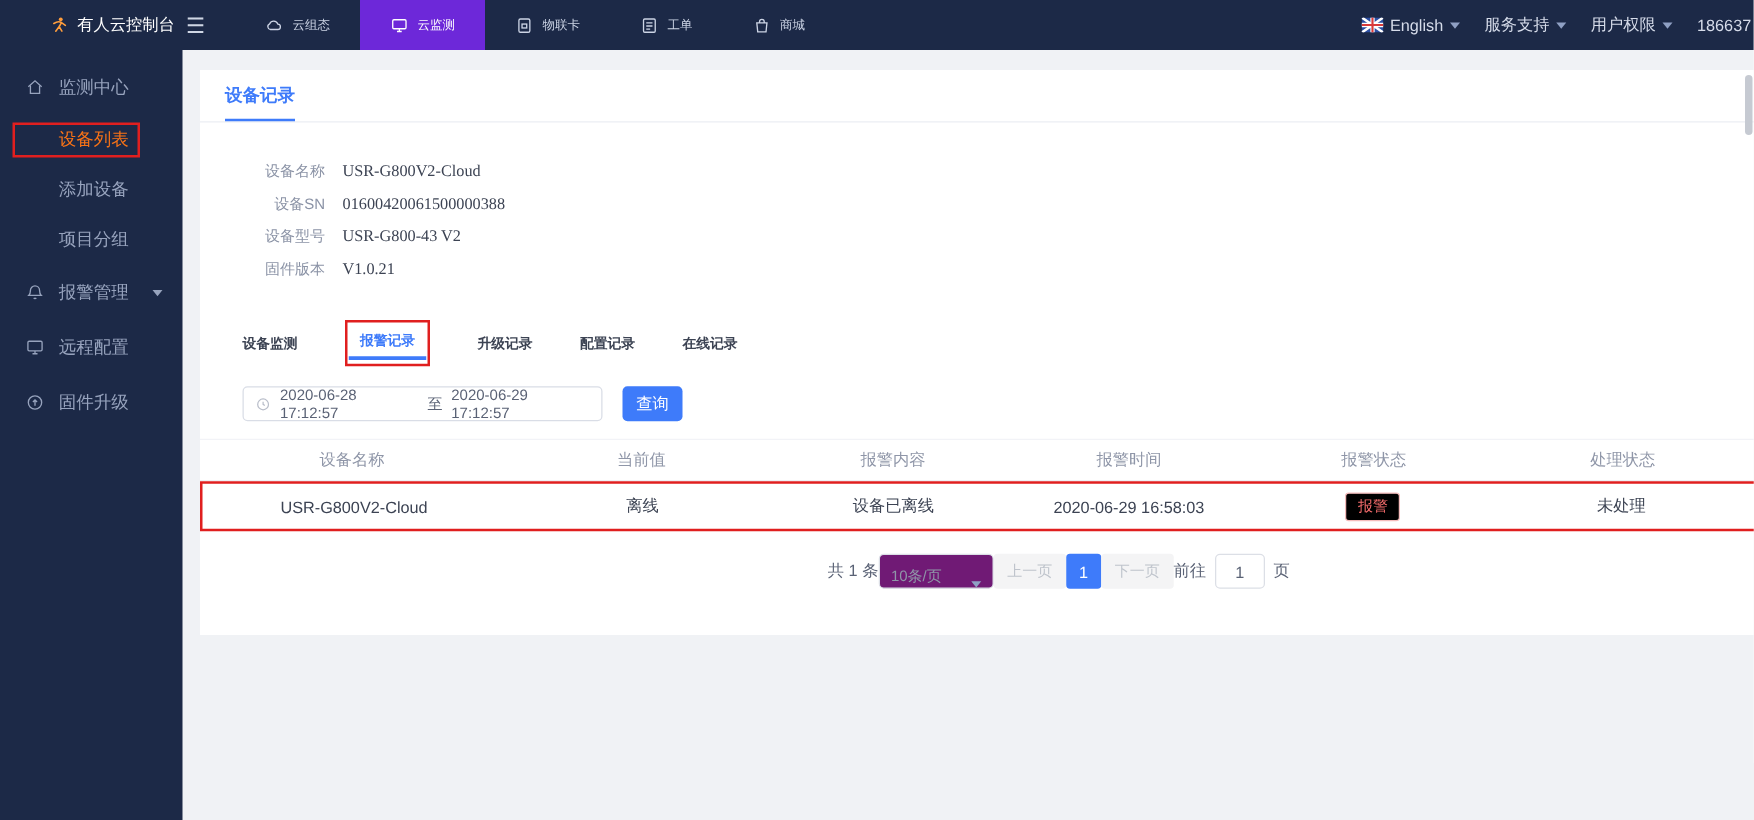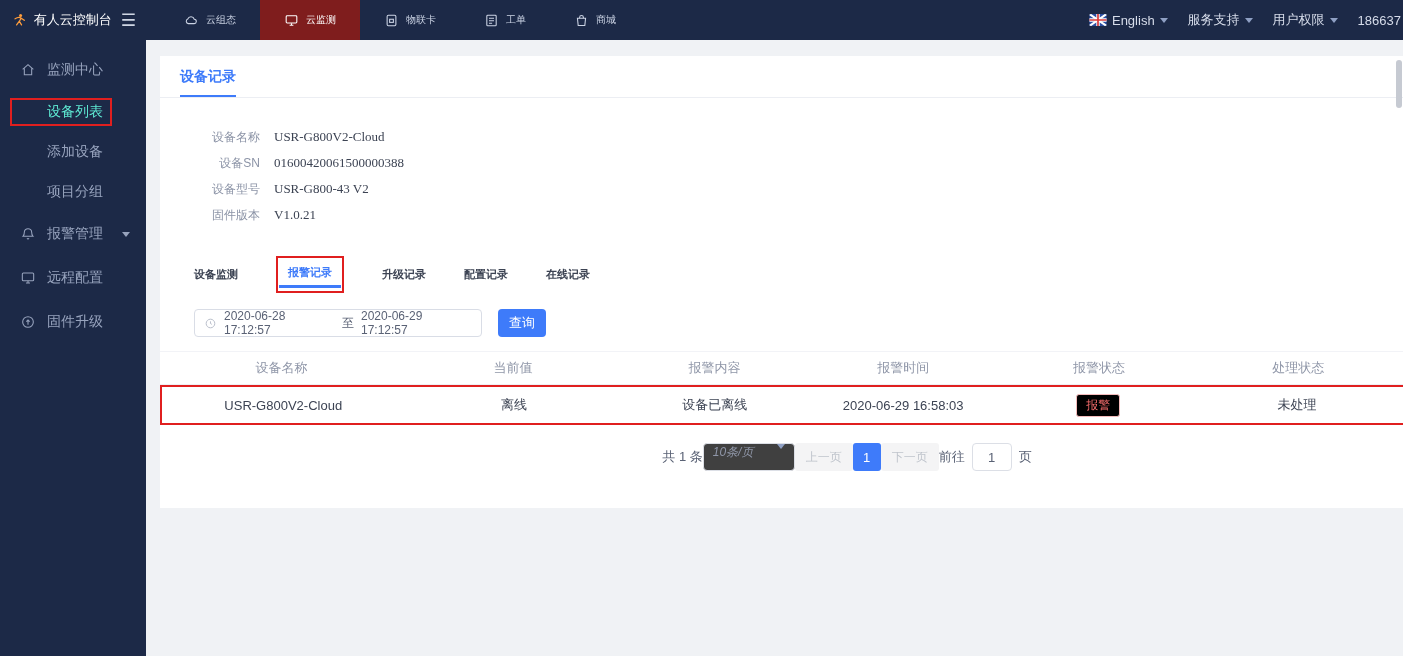--- a/index.html
+++ b/index.html
@@ -2,43 +2,43 @@
 <html><head>
 <meta charset="utf-8">
 <style>
   * { margin:0; padding:0; box-sizing:border-box; }
   html,body { width:1403px; height:656px; }
   body { font-family:"Liberation Sans","DejaVu Sans",sans-serif; background:#f0f2f5; position:relative; overflow:hidden; color:#303133; }
   svg { display:block; }
 
   
   .topbar { position:absolute; top:0; left:0; width:1403px; height:40px; background:#1c2947; display:flex; align-items:stretch; z-index:5; }
-  .brand { display:flex; align-items:center; gap:7px; padding:0 10px 0 12px; width:146px; flex:0 0 146px; }
+  .brand { display:flex; align-items:center; gap:7px; padding:0 10px 0 12px; width:146px; flex:0 0 146px;margin-left:28px; }
   .logo-glyph { width:20px; height:20px; }
   .brand-text { color:#fff; font-size:13px; white-space:nowrap; }
   .hamburger { color:#cfd6e4; font-size:17px; line-height:1; margin-left:2px; cursor:pointer; }
   .top-nav { display:flex; align-items:stretch; margin-left:14px; }
   .top-nav-item { display:flex; align-items:center; gap:7px; padding:0 24px; color:#ccd4e5; font-size:10px; cursor:pointer; }
-  .top-nav-item.active { background:#7f1d1d; color:#fff; }
+  .top-nav-item.active { background:#6d28d9; color:#fff; }
   .top-nav-item svg { width:15px; height:15px; stroke:currentColor; fill:none; stroke-width:1.7; }
   .top-right { margin-left:auto; display:flex; align-items:center; gap:20px; padding-right:2px; color:#d6dcea; font-size:13px; white-space:nowrap; }
   .tr-item { display:flex; align-items:center; gap:5px; cursor:pointer; }
   .caret-down { width:0; height:0; border-left:4px solid transparent; border-right:4px solid transparent; border-top:5px solid #8fa0c4; display:inline-block; }
   .flag { width:18px; height:12px; border-radius:2px; overflow:hidden; }
 
   
   .sidebar { position:absolute; top:40px; left:0; width:146px; height:616px; background:#1c2947; color:#97a3bd; font-size:14px; padding-top:8px; }
   .side-item { height:44px; display:flex; align-items:center; padding-left:20px; gap:11px; position:relative; cursor:pointer; }
   .side-item svg { width:16px; height:16px; flex:0 0 16px; stroke:currentColor; fill:none; stroke-width:1.6; }
   .side-item.white { color:#eef1f7; }
   .side-item .arrow { position:absolute; right:16px; }
   .arrow-up { width:0;height:0;border-left:4px solid transparent;border-right:4px solid transparent;border-bottom:5px solid #97a3bd; }
   .arrow-dn { width:0;height:0;border-left:4px solid transparent;border-right:4px solid transparent;border-top:5px solid #97a3bd; }
   .side-sub { height:40px; display:flex; align-items:center; padding-left:47px; cursor:pointer; position:relative; }
-  .side-sub.active { color:#5eead4; }
+  .side-sub.active { color:#f97316; }
   .ann-sidebar { position:absolute; left:10px; top:6px; width:102px; height:28px; border:2px solid #e01f1f; pointer-events:none; }
 
   
   .card { position:absolute; left:160px; top:56px; width:1374px; height:452px; background:#ffffff; }
   .card-header { height:42px; border-bottom:1px solid #eceef3; display:flex; align-items:flex-end; padding-left:20px; }
   .card-tab { color:#3e7bfa; font-size:14px; font-weight:bold; padding-bottom:11px; position:relative; cursor:pointer; }
   .card-tab::after { content:""; position:absolute; left:0; right:0; bottom:0; height:2px; background:#3e7bfa; }
 
   .info { margin-top:26px; padding-left:36px; }
   .info-row { display:flex; height:26px; align-items:center; font-size:12px; }
@@ -57,21 +57,21 @@
   .search-btn { width:48px; height:28px; background:#3e7bfa; color:#fff; border:none; border-radius:4px; font-size:13px; cursor:pointer; }
 
   .grid7 { display:grid; grid-template-columns:17.7% 16% 13.3% 14.2% 14.3% 14.7% 9.8%; align-items:center; text-align:center; }
   .table { margin-top:14px; width:100%; }
   .thead { height:34px; font-size:13px; color:#8f96a8; border-top:1px solid #f2f3f7; border-bottom:1px solid #eef0f4; }
   .trow { height:40px; font-size:13px; color:#3c4353; border:2px solid #e01f1f; background:#fff; }
   .badge-alarm { display:inline-block; justify-self:center; padding:2px 9px; font-size:12px; color:#f56c6c; background:#000000; border:1px solid #f5bcbc; border-radius:3px; }
   .action-link { display:inline-block; justify-self:center; color:#3e7bfa; font-size:13px; text-decoration:underline; border:1px solid #9bbcfd; border-radius:3px; padding:3px 10px; cursor:pointer; background:#fff; }
 
   .pagination { margin-top:18px; display:flex; align-items:center; justify-content:center; font-size:13px; color:#5a6275; }
-  .pg-select { width:92px; height:28px; border:1px solid #dcdfe6; border-radius:4px; display:flex; align-items:flex-start; justify-content:space-between; padding:0 9px; color:#8f96a8; font-size:12px; background:#404040; cursor:pointer;font-style:italic; }
+  .pg-select { width:92px; height:28px; border:1px solid #dcdfe6; border-radius:4px; display:flex; align-items:flex-end; justify-content:space-between; padding:0 9px; color:#8f96a8; font-size:12px; background:#701a75; cursor:pointer; }
   .pg-btn { min-width:58px; height:28px; background:#f4f4f5; color:#bfc4cc; border:none; border-radius:3px; display:flex; align-items:center; justify-content:center; font-size:12px; padding:0 10px; cursor:pointer; }
   .pg-page { width:28px; height:28px; background:#3e7bfa; color:#fff; border-radius:3px; display:flex; align-items:center; justify-content:center; font-size:13px; cursor:pointer; }
   .pg-goto { display:flex; align-items:center; }
   .pg-goto input { width:40px; height:28px; border:1px solid #dcdfe6; border-radius:4px; text-align:center; font-size:13px; color:#5a6275; margin:0 7px; }
 
   .scrollbar { position:absolute; right:0; top:40px; width:8px; height:616px; }
   .scroll-thumb { position:absolute; right:1px; top:20px; width:6px; height:48px; background:#c6cad2; border-radius:3px; cursor:pointer; }
 </style>
 </head>
 <body>

